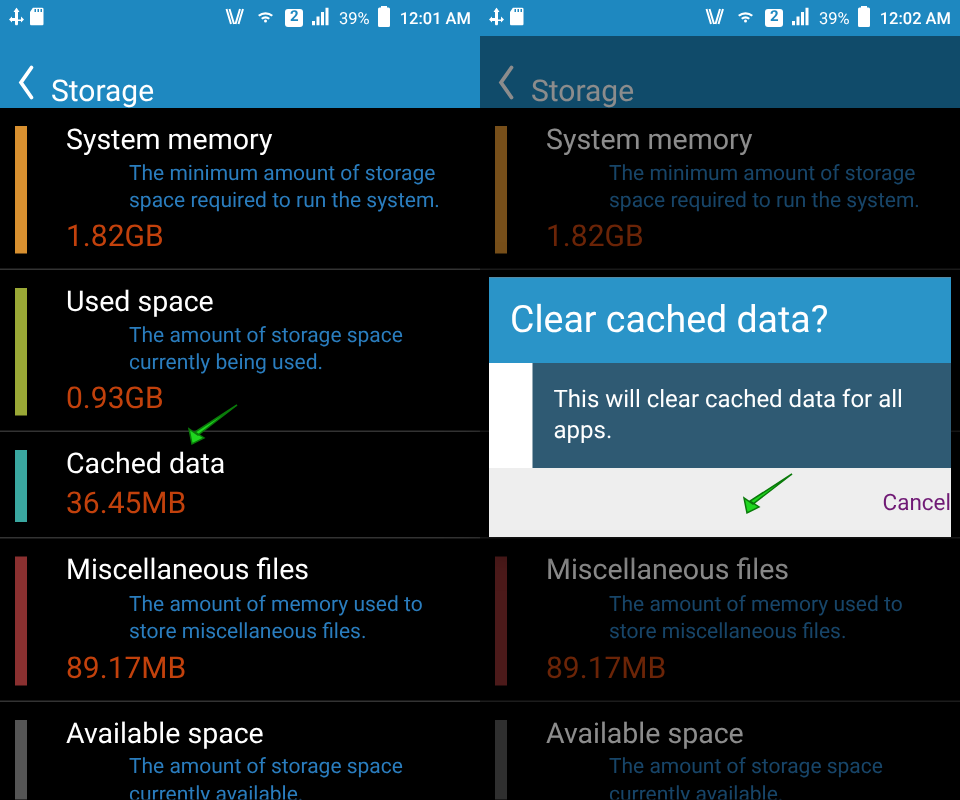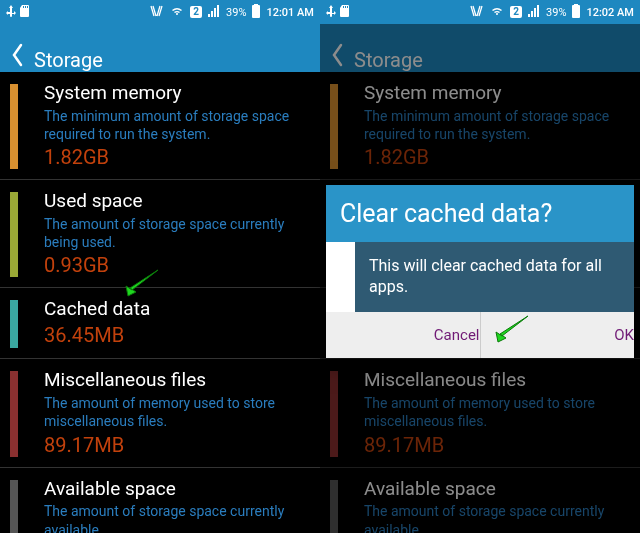--- a/index.html
+++ b/index.html
@@ -14,21 +14,21 @@
 
   .header { height: 48px; background: #1e88c0; display: flex; align-items: flex-end; padding: 0 10px; color: #fff; font-size: 20px; gap: 10px; }
   .header .back svg { width: 14px; height: 24px; fill: #fff; }
   .header .title { font-weight: 400; }
 
   .list { }
   .item { display: flex; padding: 10px 12px 10px 10px; border-bottom: 1px solid #333; gap: 26px; }
   .swatch { width: 8px; min-height: 48px; align-self: stretch; margin-top: 2px; }
   .item .text { flex: 1; }
   .item .title { color: #fff; font-size: 19px; font-weight: 400; line-height: 1.2; }
-  .item .desc { color: #2a7dbe; font-size: 14px; line-height: 1.3; margin-top: 2px; }
+  .item .desc { color: #2a7dbe; font-size: 14px; line-height: 1.3; margin-top: 2px; margin-left: 42px; }
   .item .size { color: #c2410c; font-size: 20px; margin-top: 2px; }
 
   .dialog { position: absolute; top: 185px; left: 6px; right: 6px; background: #fff; box-shadow: 0 6px 20px rgba(0,0,0,0.6); }
   .dialog .d-title { background: #2a94c8; color: #fff; font-size: 25px; padding: 14px 14px; }
   .dialog .d-body { background: #2f5a73; color: #fff; font-size: 16px; padding: 14px; line-height: 1.3; margin-left: 29px; }
   .dialog .d-actions { display: flex; background: #eee; }
   .dialog .d-btn { flex: 1; text-align: right; padding: 14px 0; color: #701a75; font-size: 15px; cursor: pointer; }
   .dialog .d-btn + .d-btn { border-left: 1px solid #ccc; }
 
   .arrow { position: absolute; width: 42px; height: 32px; }
@@ -196,21 +196,20 @@
         <div class="size">1.13GB</div>
       </div>
     </div>
   </div>
 
   <div class="dialog">
     <div class="d-title">Clear cached data?</div>
     <div class="d-body">This will clear cached data for all apps.</div>
     <div class="d-actions">
       <div class="d-btn">Cancel</div>
-      <div class="d-btn">OK</div>
     </div>
   </div>
 
   <div class="arrow" style="top:312px; left:168px;">
     <svg viewBox="0 0 42 32">
         <path d="M40 4 L12 22 L18 26 L10 30 L8 20 L14 24 Z" fill="#1fd61f" stroke="#0a7a0a" stroke-width="1"></path>
       </svg>
   </div>
 </div>
 

